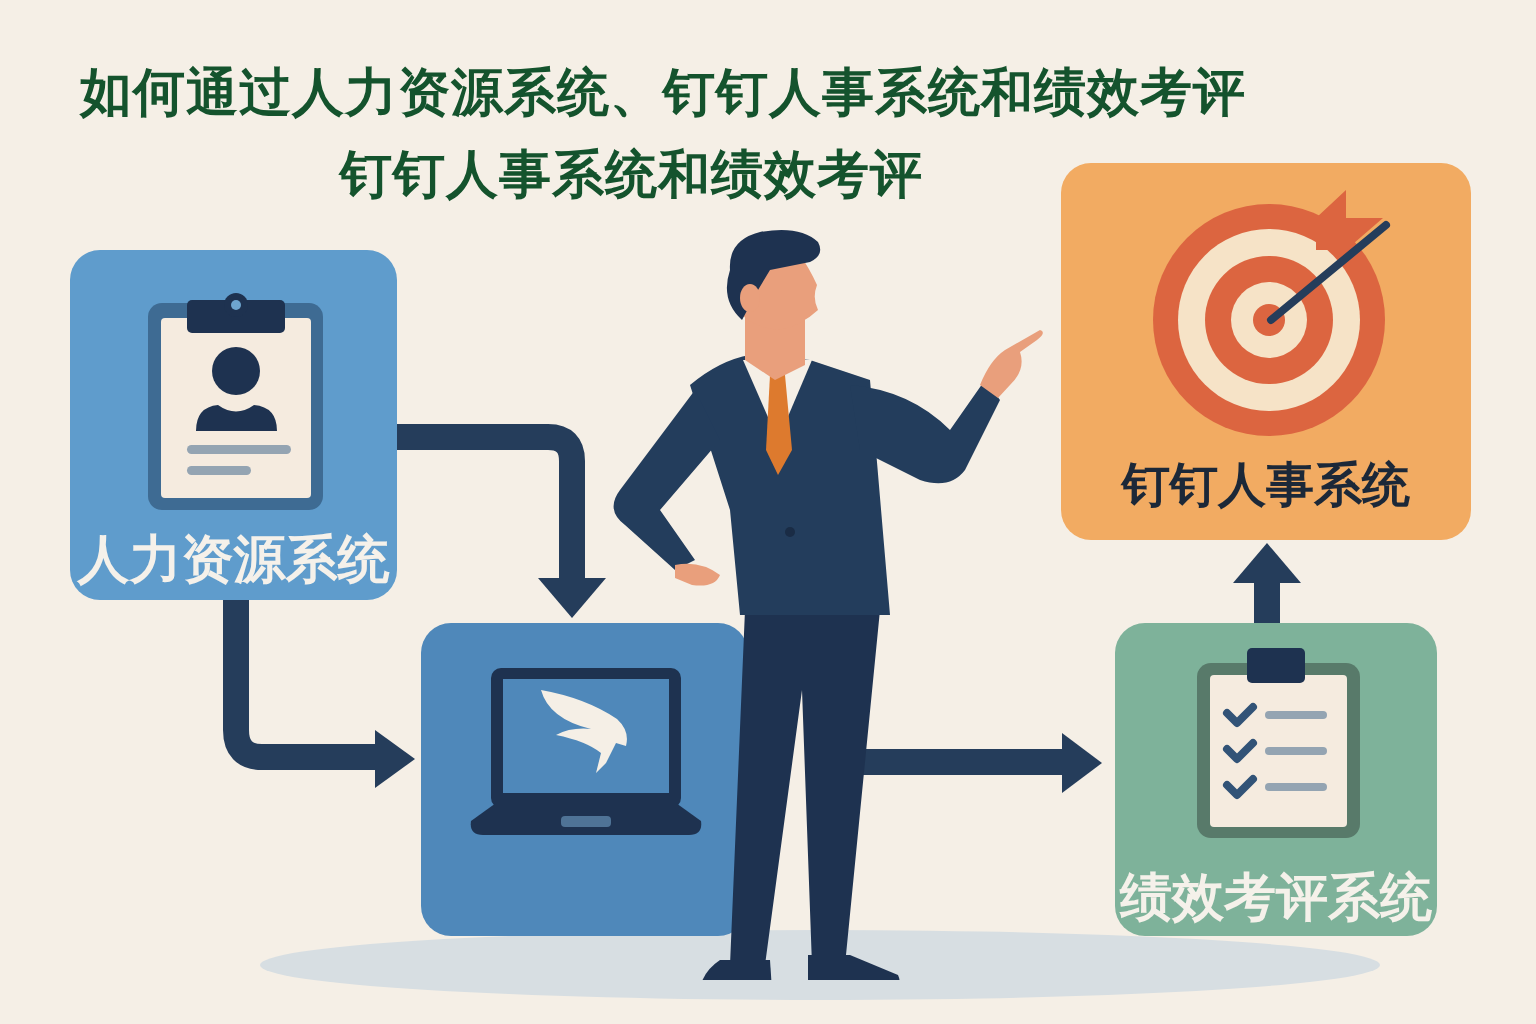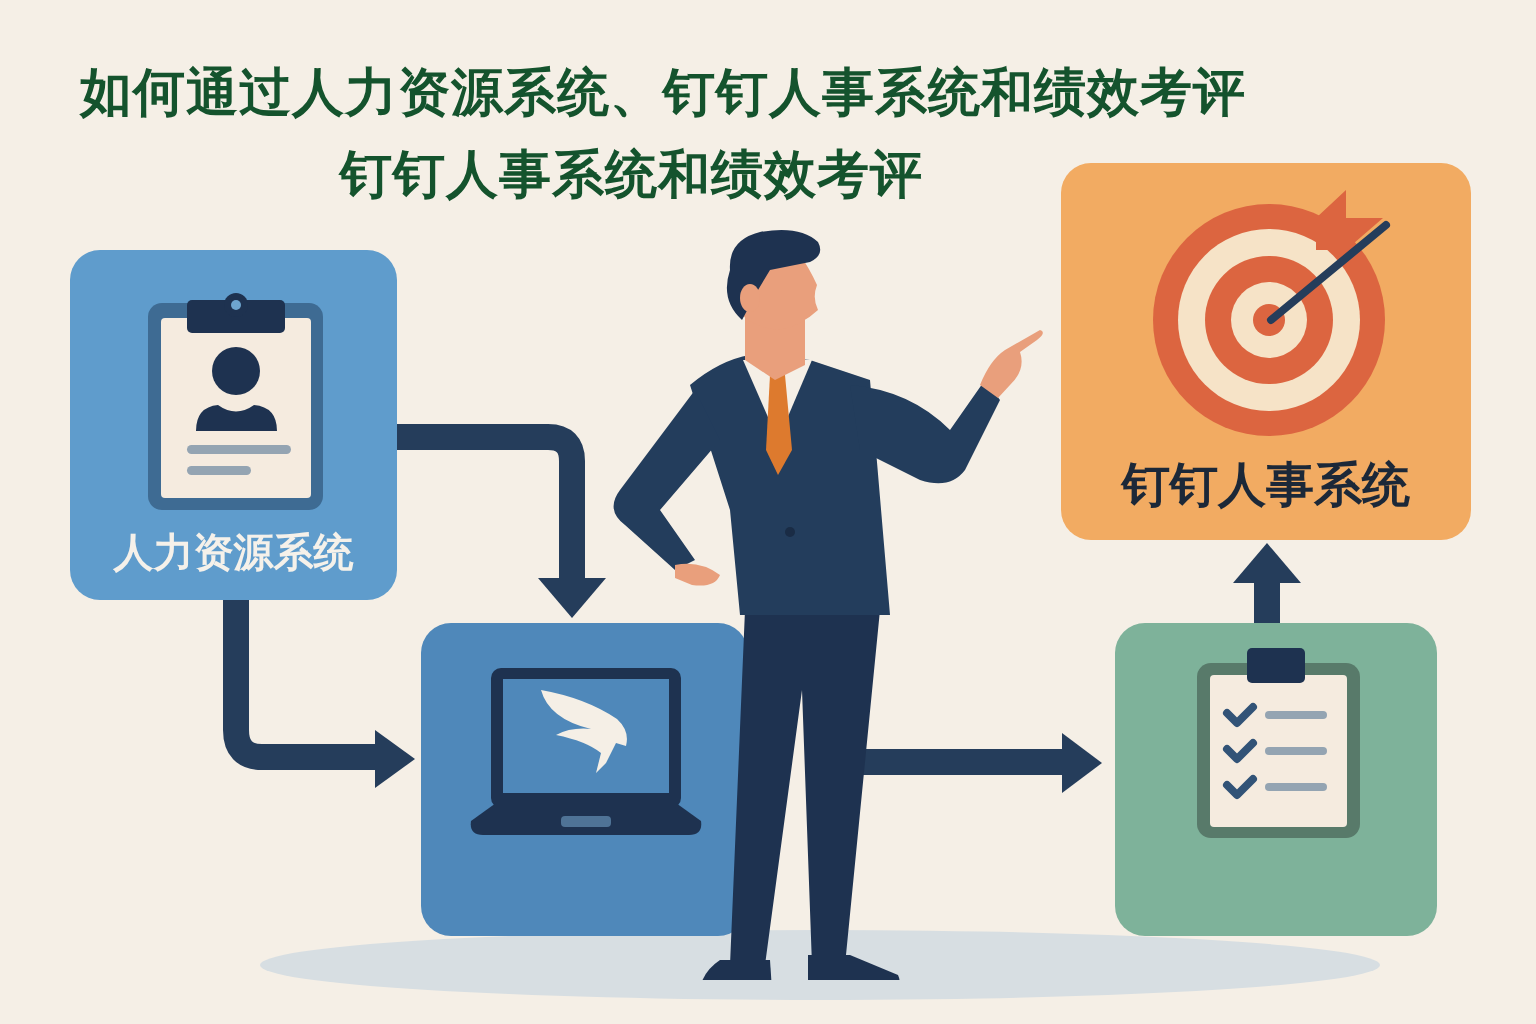--- a/index.html
+++ b/index.html
@@ -1,21 +1,21 @@
 <!DOCTYPE html>
 <html><head>
 <meta charset="utf-8">
 <style>
   html, body { margin:0; padding:0; }
   body { width:1536px; height:1024px; background:#f5efe6; position:relative; overflow:hidden; font-family:"DejaVu Sans", sans-serif; }
   .title { position:absolute; color:#14532d; font-weight:bold; font-size:52px; letter-spacing:1px; white-space:nowrap; }
   #t1 { left:80px; top:58px; }
   #t2 { left:340px; top:140px; }
   .box { position:absolute; border-radius:30px; }
-  .box-label { position:absolute; left:0; right:0; text-align:center; font-weight:bold; font-size:40px; }
+  .box-label { position:absolute; left:0; right:0; text-align:center; font-weight:bold; font-size:52px; }
   #hr { left:70px; top:250px; width:327px; height:350px; background:#5f9ccc; }
   #dd { left:421px; top:623px; width:327px; height:313px; background:#4f88ba; }
   #goal { left:1061px; top:163px; width:410px; height:377px; background:#f2ab62; }
   #perf { left:1115px; top:623px; width:322px; height:313px; background:#7eb29a; }
   svg { position:absolute; }
   .ground { position:absolute; left:260px; top:930px; width:1120px; height:70px; background:#d7dee2; border-radius:50%; }
 </style>
 </head>
 <body>
 
@@ -86,20 +86,21 @@
       <polyline points="112,90 122,100 138,84"></polyline>
       <polyline points="112,126 122,136 138,120"></polyline>
       <polyline points="112,162 122,172 138,156"></polyline>
     </g>
     <g fill="#94a4b2">
       <rect x="150" y="88" width="62" height="8" rx="4"></rect>
       <rect x="150" y="124" width="62" height="8" rx="4"></rect>
       <rect x="150" y="160" width="62" height="8" rx="4"></rect>
     </g>
   </svg>
+  <div class="box-label" style="top:240px;color:#f5f1ea;">绩效考评系统</div>
 </div>
 
 <svg width="500" height="760" style="left:580px;top:220px;">
 
   <path d="M165 390 L300 390 L265 745 L232 745 L222 470 L185 745 L150 745 Z" fill="#1e3250"></path>
 
   <path d="M140 740 L190 740 L192 770 L120 770 Q122 752 140 740 Z" fill="#1e3250"></path>
   <path d="M228 735 L270 735 L318 755 Q325 770 300 770 L228 770 Z" fill="#1e3250"></path>
 
   <path d="M110 165 Q140 140 170 135 L230 140 Q260 150 290 160 L310 395 L160 395 L150 290 Z" fill="#233d5c"></path>

